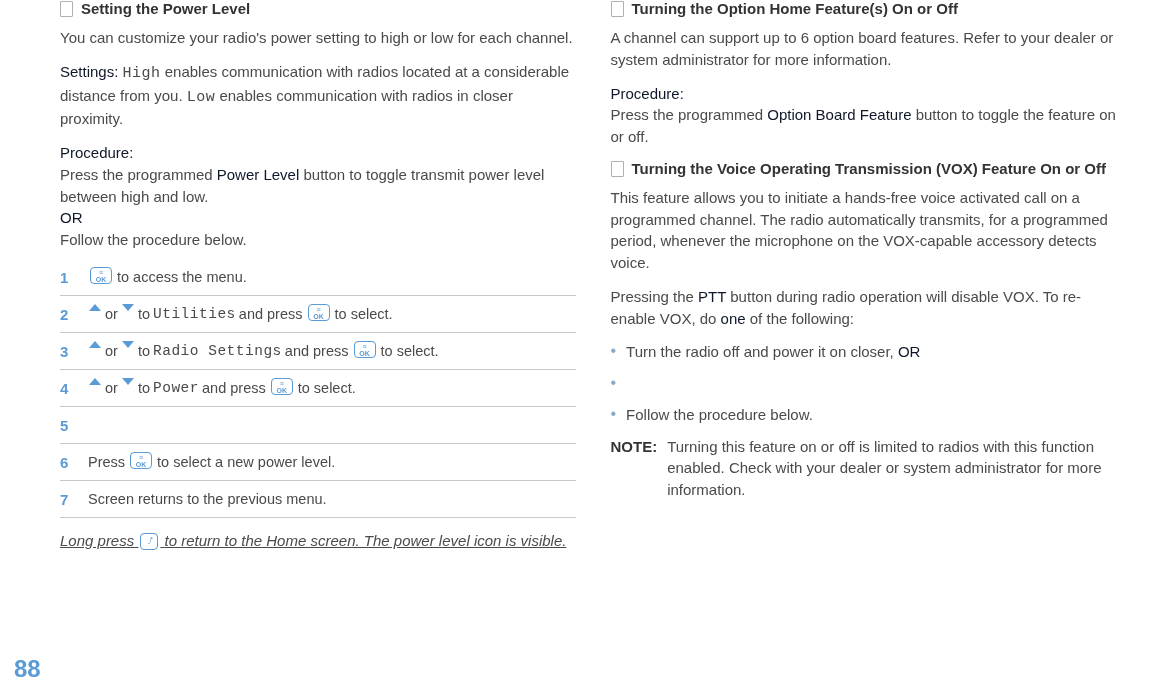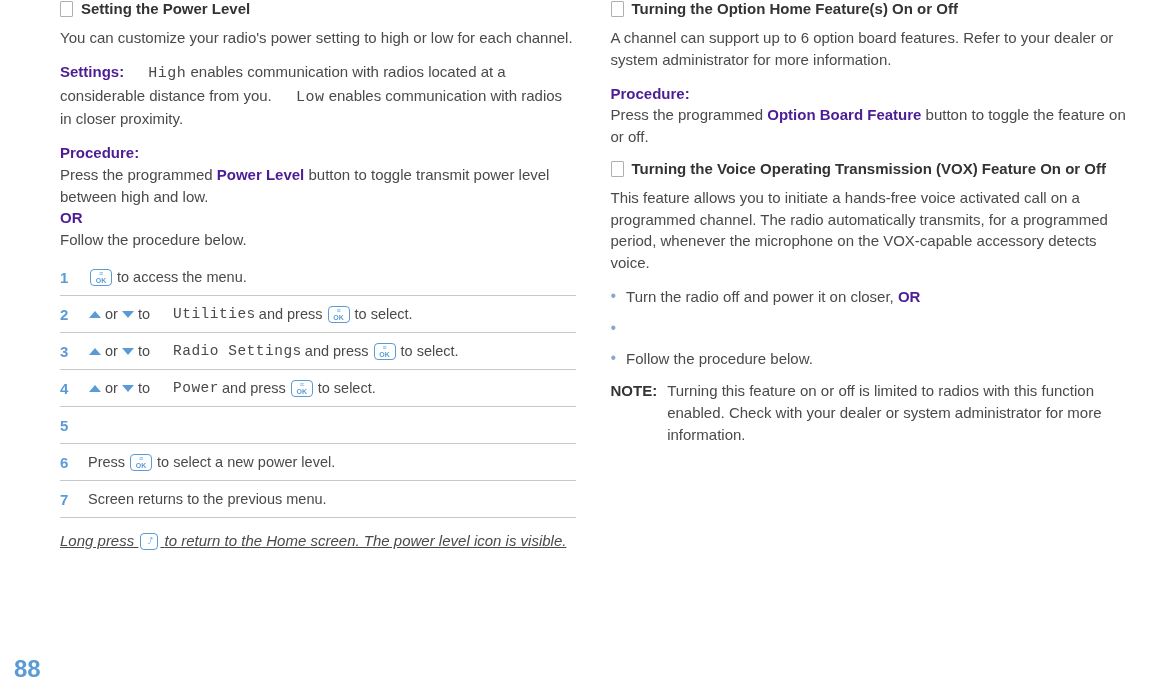--- a/index.html
+++ b/index.html
@@ -24,35 +24,35 @@
     .section-header .icon-box {
       width: 13px;
       height: 16px;
       border: 1px solid #b0b0b0;
       margin-right: 8px;
       margin-top: 1px;
       flex-shrink: 0;
       border-radius: 1px;
     }
     .para { font-size: 15px; line-height: 1.45; margin-bottom: 12px; }
-    .bold { font-weight: bold; color: #4c1d95; }
-    .mono { font-family: 'Courier New', monospace; letter-spacing: 0.5px; margin-left: 20px; }
+    .bold { font-weight: normal; color: #0f172a; }
+    .mono { font-family: 'Courier New', monospace; letter-spacing: 0.5px; }
     .step-list { margin-top: 8px; }
     .step {
       display: flex;
       border-bottom: 1px solid #c8c8c8;
       padding: 8px 0 7px 0;
       font-size: 14.5px;
       line-height: 1.4;
       align-items: center;
       gap: 14px;
     }
     .step:last-child { border-bottom: none; }
     .step-num { color: #5b9bd5; font-weight: bold; font-size: 15px; flex-shrink: 0; width: 14px; }
-    .step-text { flex: 1; display: flex; align-items: center; flex-wrap: wrap; gap: 3px; }
+    .step-text { flex: 1; display: flex; align-items: flex-start; flex-wrap: wrap; gap: 3px; }
     .ok-btn {
       display: inline-flex;
       width: 22px;
       height: 17px;
       border: 1.4px solid #5b9bd5;
       border-radius: 4px;
       font-size: 7px;
       color: #5b9bd5;
       align-items: center;
       justify-content: center;
@@ -228,20 +228,27 @@
       <span>Press the programmed </span>
       <span class="bold">Option Board Feature</span>
       <span> button to toggle the feature on or off.</span>
     </p>
 
     <div class="section-header" style="margin-top:12px">
       <span class="icon-box"></span>
       <span>Turning the Voice Operating Transmission (VOX) Feature On or Off</span>
     </div>
     <p class="para">This feature allows you to initiate a hands-free voice activated call on a programmed channel. The radio automatically transmits, for a programmed period, whenever the microphone on the VOX-capable accessory detects voice.</p>
+    <p class="para">
+      <span>Pressing the </span>
+      <span class="bold">PTT</span>
+      <span> button during radio operation will disable VOX. To re-enable VOX, do </span>
+      <span class="bold">one</span>
+      <span> of the following:</span>
+    </p>
 
     <div class="bullet-list">
       <div class="bullet-item">
         <span class="bullet-dot">•</span>
         <span>
           <span>Turn the radio off and power it on closer, </span>
           <span class="bold">OR</span>
         </span>
       </div>
       <div class="bullet-item">

